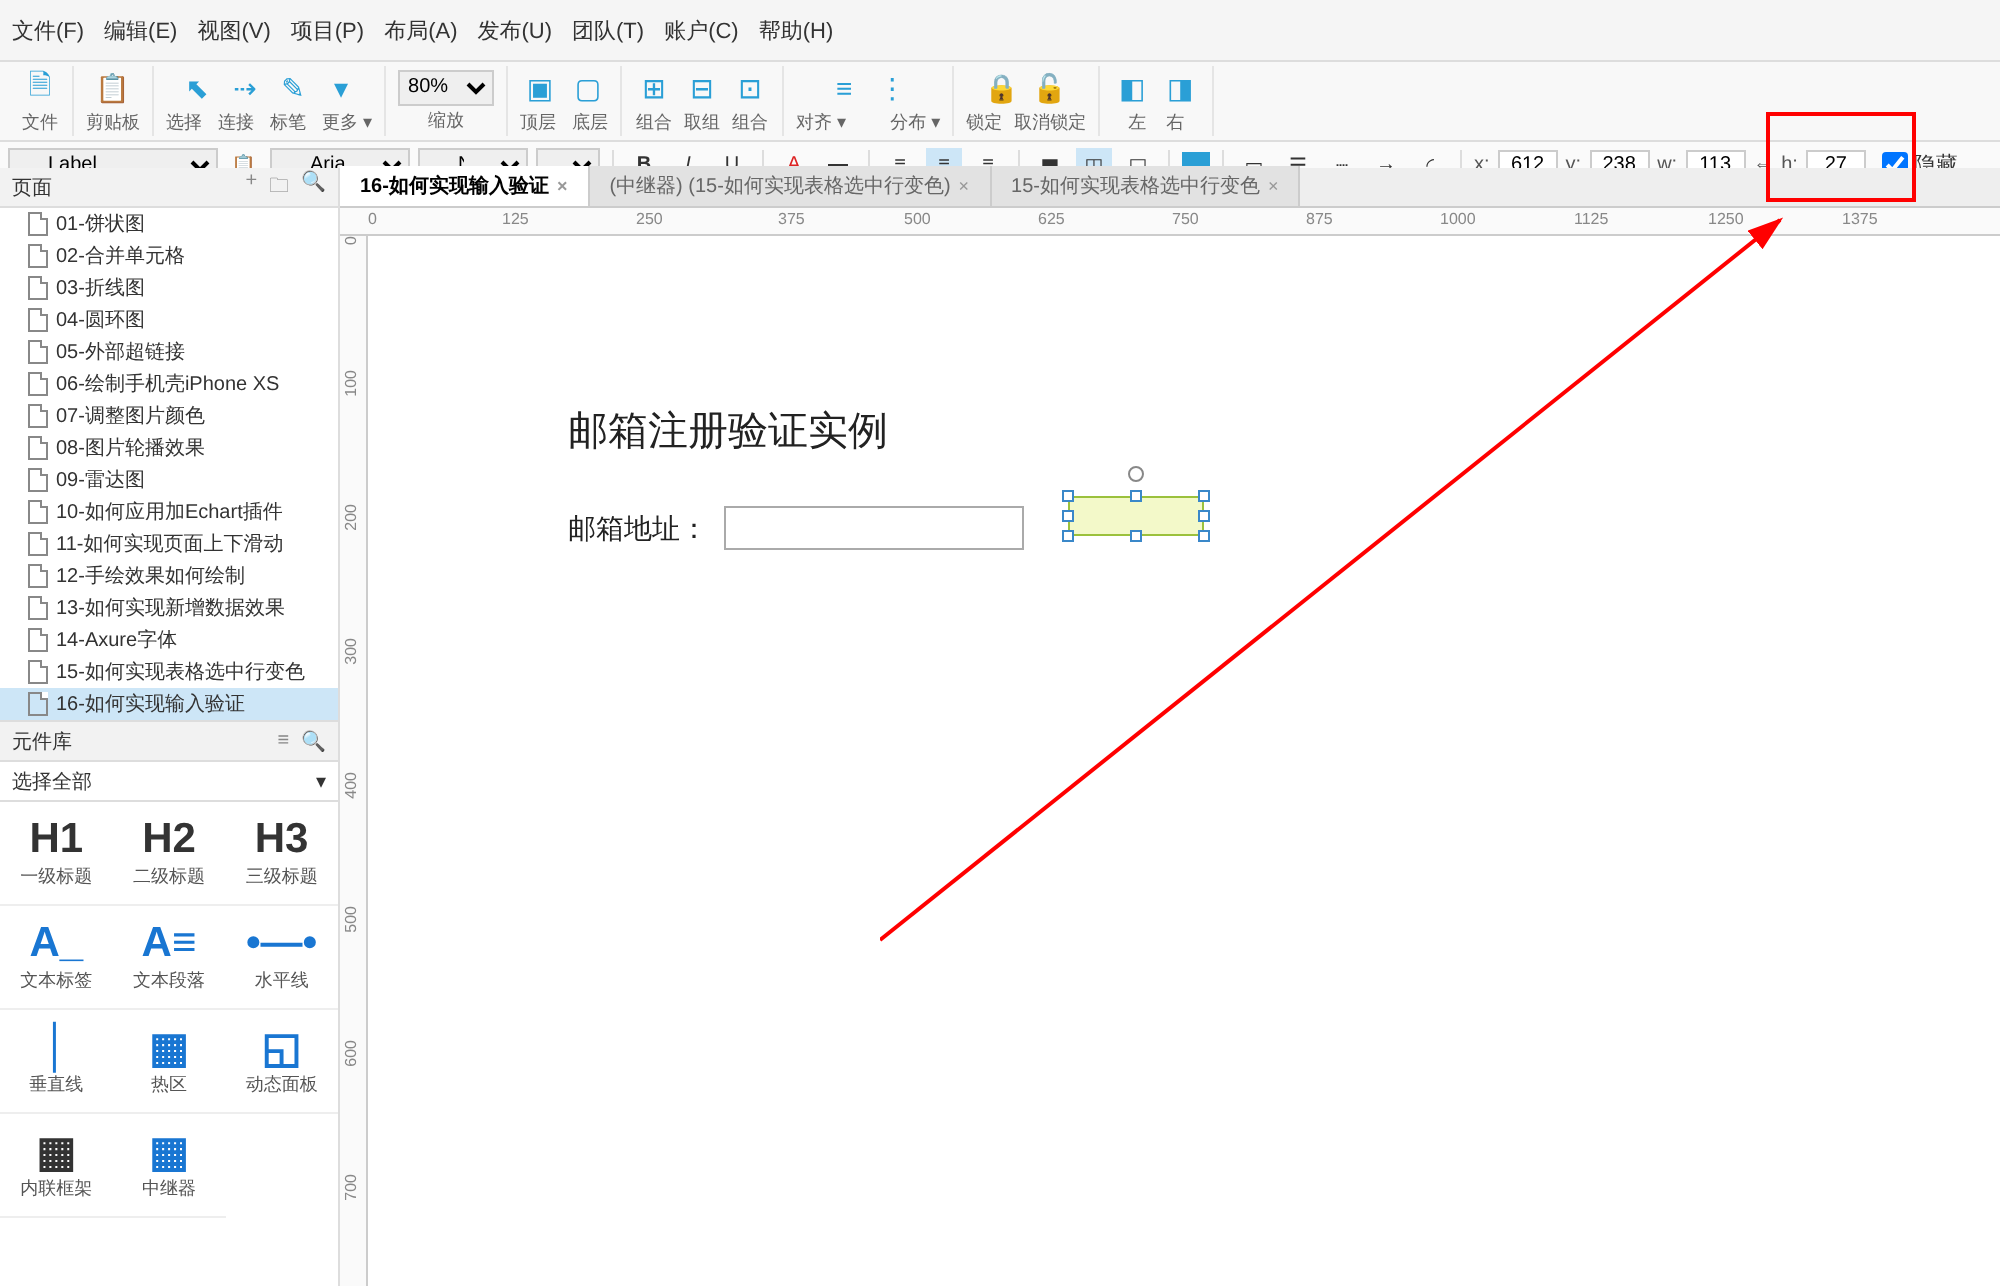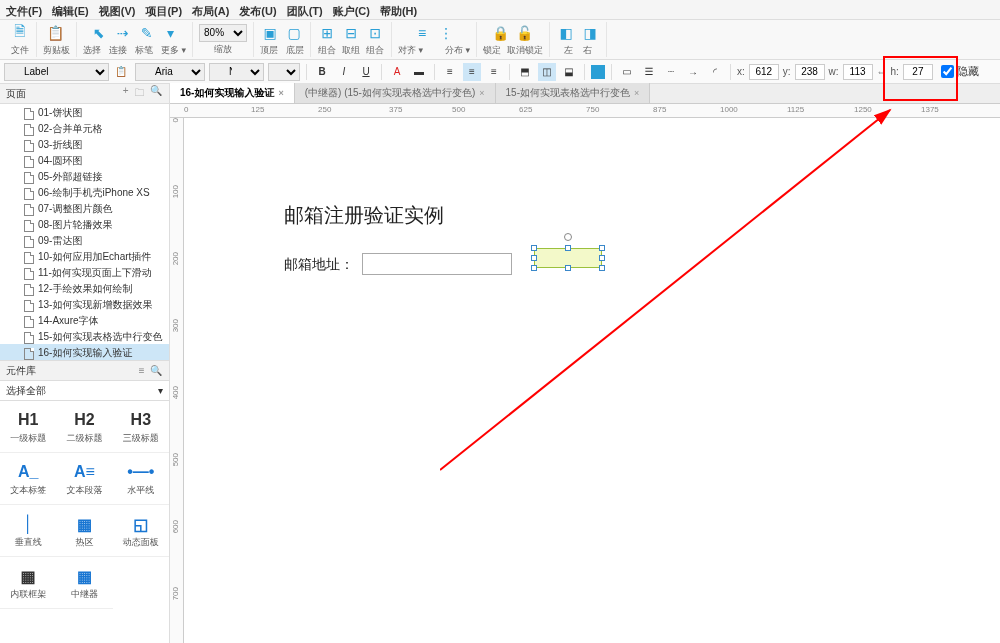--- a/index.html
+++ b/index.html
@@ -1,19 +1,19 @@
 <!DOCTYPE html>
 <html><head>
 <meta charset="utf-8">
 <style>
 * { margin: 0; padding: 0; box-sizing: border-box; font-family: "Microsoft YaHei", Arial, sans-serif; }
 body { width: 1000px; height: 643px; overflow: hidden; background: #fff; font-size: 11px; color: #333; position: relative; }
 
 
-.menubar { height: 20px; background: #f5f5f5; border-bottom: 1px solid #ddd; display: flex; align-items: flex-end; padding: 0 6px; font-weight: bold; }
+.menubar { height: 31px; background: #f5f5f5; border-bottom: 1px solid #ddd; display: flex; align-items: center; padding: 0 6px; }
 .menubar span { margin-right: 10px; cursor: default; }
 
 
 .ribbon { height: 40px; background: #f8f8f8; border-bottom: 1px solid #ddd; display: flex; align-items: center; padding: 2px 4px; }
 .rb-group { display: flex; flex-direction: column; align-items: center; padding: 0 6px; border-right: 1px solid #e5e5e5; height: 100%; justify-content: center; }
 .rb-icon-row { display: flex; gap: 4px; }
 .rb-icon { width: 20px; height: 20px; display: flex; align-items: center; justify-content: center; color: #2a9fd6; font-size: 14px; }
 .rb-label { font-size: 9px; color: #666; margin-top: 1px; }
 .pct-select { width: 48px; height: 18px; font-size: 10px; border: 1px solid #ccc; }
 
@@ -24,31 +24,31 @@
 .fb-sep { width: 1px; height: 16px; background: #ddd; margin: 0 2px; }
 .xy-label { font-size: 10px; color: #555; }
 .xy-input { width: 30px; height: 16px; font-size: 10px; border: 1px solid #ccc; text-align: center; }
 .hide-box { display: flex; align-items: center; gap: 3px; margin-left: 4px; }
 
 
 .left-panel { position: absolute; left: 0; top: 84px; width: 170px; bottom: 0; border-right: 1px solid #ddd; background: #fff; display: flex; flex-direction: column; }
 .panel-header { height: 20px; background: #f2f2f2; display: flex; align-items: center; justify-content: space-between; padding: 0 6px; font-size: 10px; border-bottom: 1px solid #ddd; }
 .panel-icons { display: flex; gap: 6px; color: #888; }
 .page-tree { overflow: auto; flex: 0 0 auto; }
-.page-item { height: 16px; display: flex; align-items: flex-end; padding-left: 24px; gap: 4px; cursor: default; font-size: 10px; }
+.page-item { height: 16px; display: flex; align-items: center; padding-left: 14px; gap: 4px; cursor: default; font-size: 10px; }
 .page-item.selected { background: #cde6f7; }
 .page-icon { width: 10px; height: 12px; border: 1px solid #888; position: relative; }
 .page-icon::after { content: ""; position: absolute; right: -1px; top: -1px; width: 3px; height: 3px; background: #fff; border-left: 1px solid #888; border-bottom: 1px solid #888; }
 
 
 .lib-section { flex: 1; display: flex; flex-direction: column; border-top: 1px solid #ddd; }
 .lib-select { height: 20px; border-bottom: 1px solid #ddd; display: flex; align-items: center; padding: 0 6px; font-size: 10px; }
 .lib-grid { display: grid; grid-template-columns: repeat(3, 1fr); gap: 0; overflow-y: auto; }
 .lib-cell { display: flex; flex-direction: column; align-items: center; justify-content: center; height: 52px; border-bottom: 1px solid #eee; }
-.lib-glyph { font-size: 16px; font-weight: bold; color: #333; height: 24px; display: flex; align-items: center; justify-content: center; }
+.lib-glyph { font-size: 21px; font-weight: bold; color: #333; height: 24px; display: flex; align-items: center; justify-content: center; }
 .lib-glyph.blue { color: #1976d2; }
 .lib-name { font-size: 9px; color: #555; }
 
 
 .canvas-wrap { position: absolute; left: 170px; top: 84px; right: 0; bottom: 0; background: #fff; display: flex; flex-direction: column; }
 .tabs { height: 20px; background: #eee; display: flex; align-items: flex-end; border-bottom: 1px solid #ccc; }
 .tab { height: 20px; padding: 0 10px; display: flex; align-items: center; gap: 4px; font-size: 10px; background: #e2e2e2; border-right: 1px solid #ccc; color: #666; }
 .tab.active { background: #fff; color: #000; font-weight: bold; }
 .tab-close { font-size: 9px; color: #999; }
 .ruler-h { height: 14px; background: #fafafa; border-bottom: 1px solid #ccc; position: relative; font-size: 8px; color: #888; overflow: hidden; }

